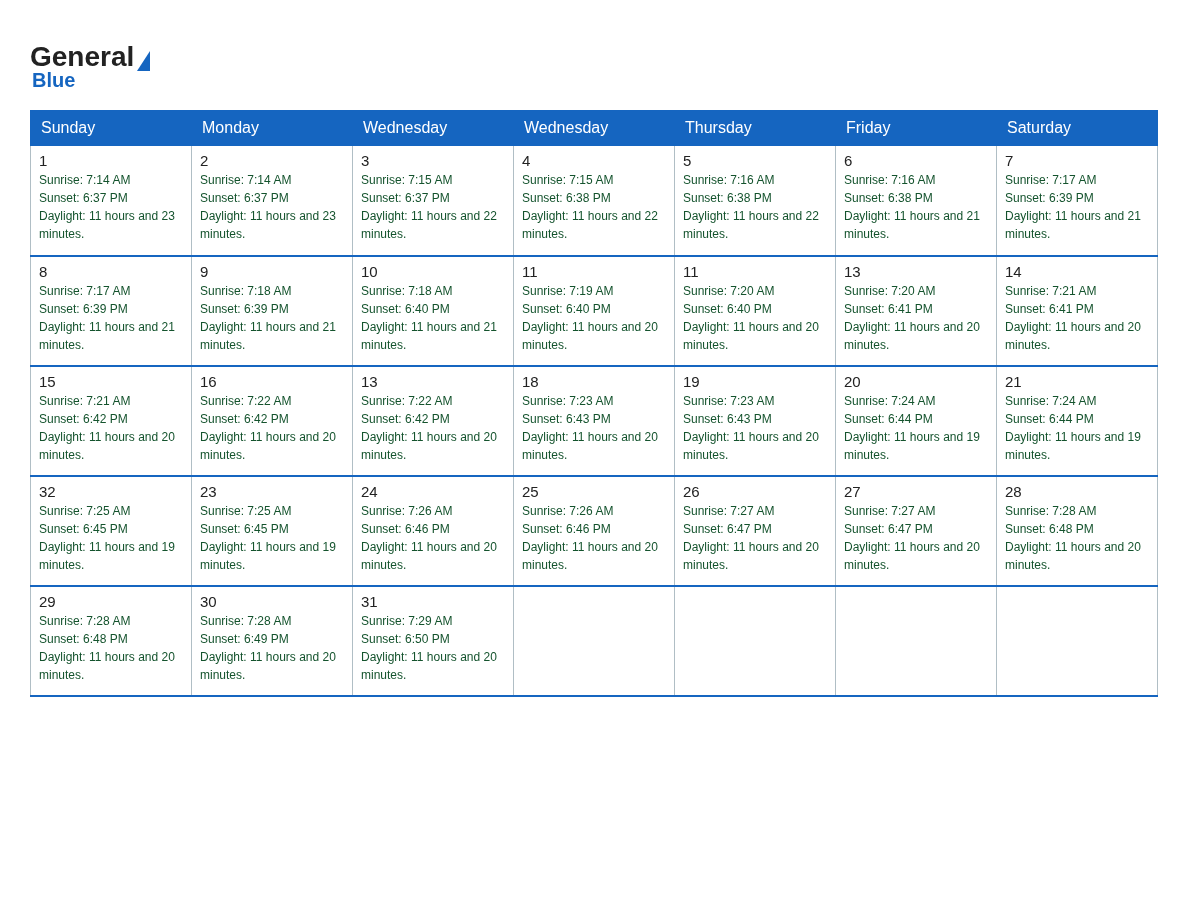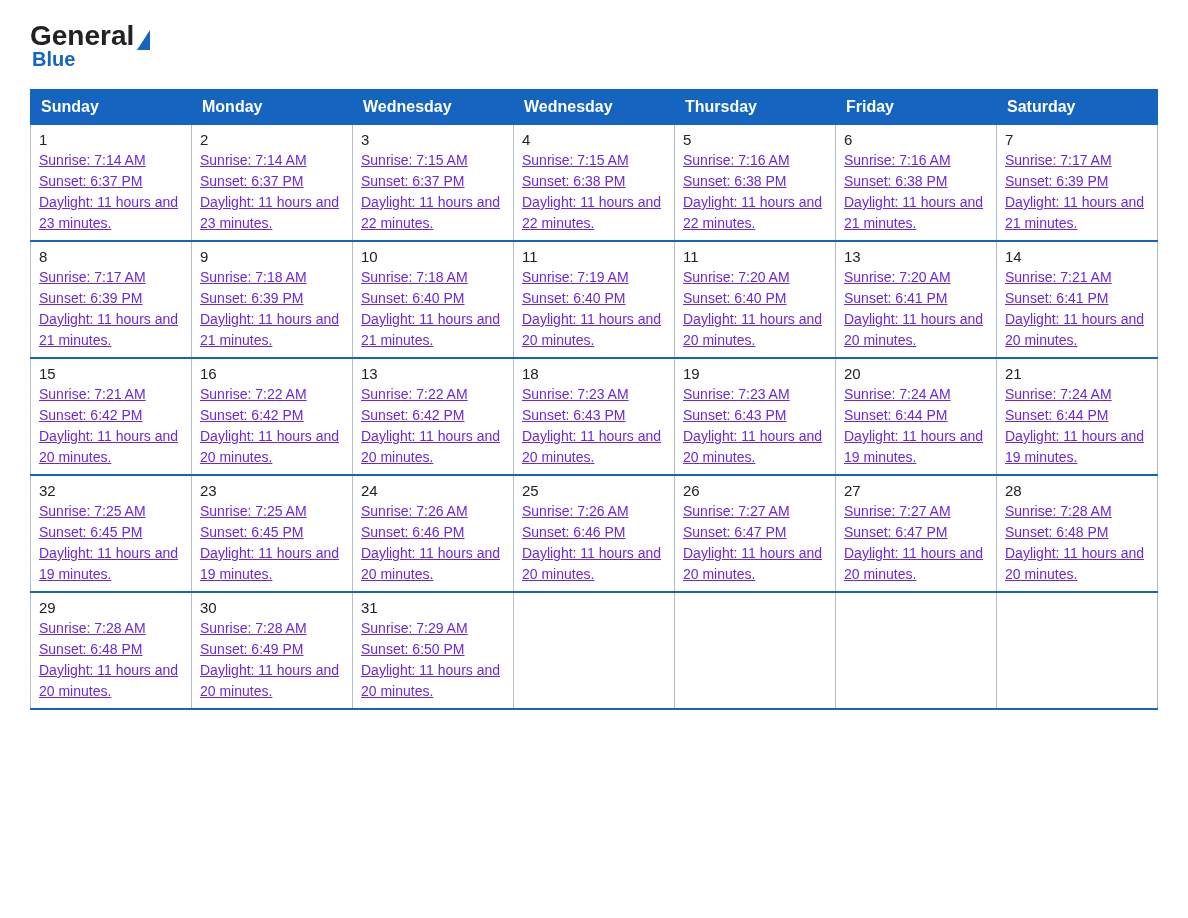--- a/index.html
+++ b/index.html
@@ -14,20 +14,21 @@
     .header {
       display: flex;
       justify-content: space-between;
       align-items: flex-start;
       margin-bottom: 18px;
     }
     .logo {
       display: flex;
       flex-direction: column;
       align-items: flex-start;
+      margin-top: 21px;
     }
     .title-block {
       text-align: right;
     }
     .month-title {
       font-size: 52px;
       font-weight: bold;
       color: #222;
       line-height: 1.1;
     }
@@ -38,21 +39,21 @@
     }
     .calendar-table {
       width: 100%;
       border-collapse: collapse;
       table-layout: fixed;
     }
     .calendar-table th {
       background: #1565c0;
       color: #fff;
       font-size: 16px;
-      font-weight: bold;
+      font-weight: normal;
       padding: 8px 10px;
       text-align: left;
       border: 1px solid #1565c0;
     }
     .calendar-table td {
       vertical-align: top;
       border: 1px solid #b0bec5;
       padding: 6px 8px;
       font-size: 12.5px;
       color: #222;
@@ -62,24 +63,23 @@
     .calendar-table tr.week-row td {
       border-bottom: 2px solid #1565c0;
     }
     .day-num {
       font-size: 15px;
       font-weight: normal;
       margin-bottom: 2px;
       display: block;
     }
     .day-info {
-      font-size: 14px;
-      color: #6d28d9;
+      font-size: 12px;
+      color: #14532d;
       line-height: 1.5;
-      text-decoration: underline;
     }
     .empty-cell {
       background: #fff;
     }
     .logo-icon-row {
       display: flex;
       align-items: center;
     }
   </style>
 </head>

